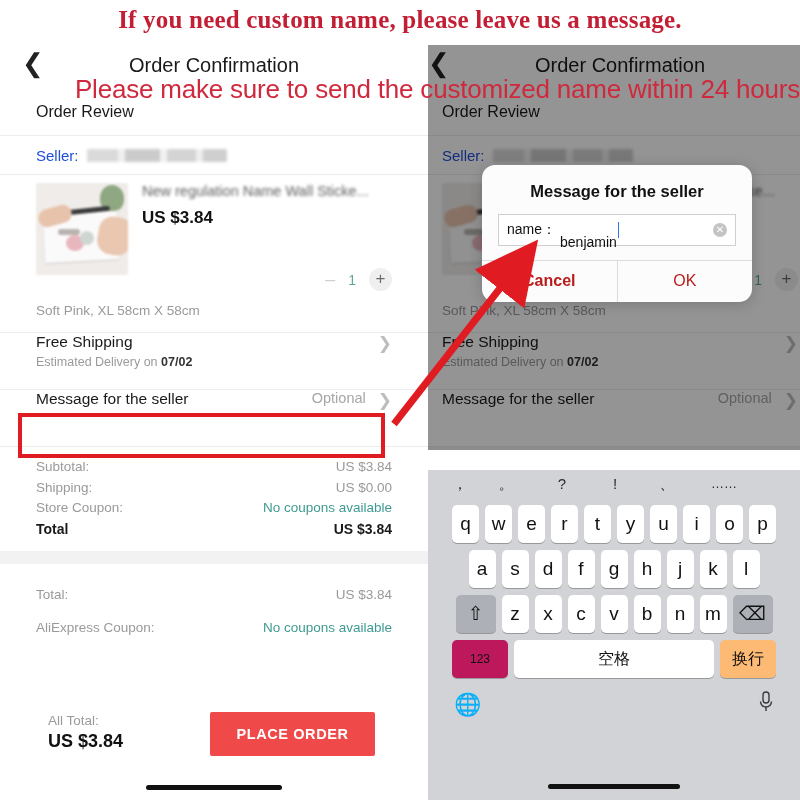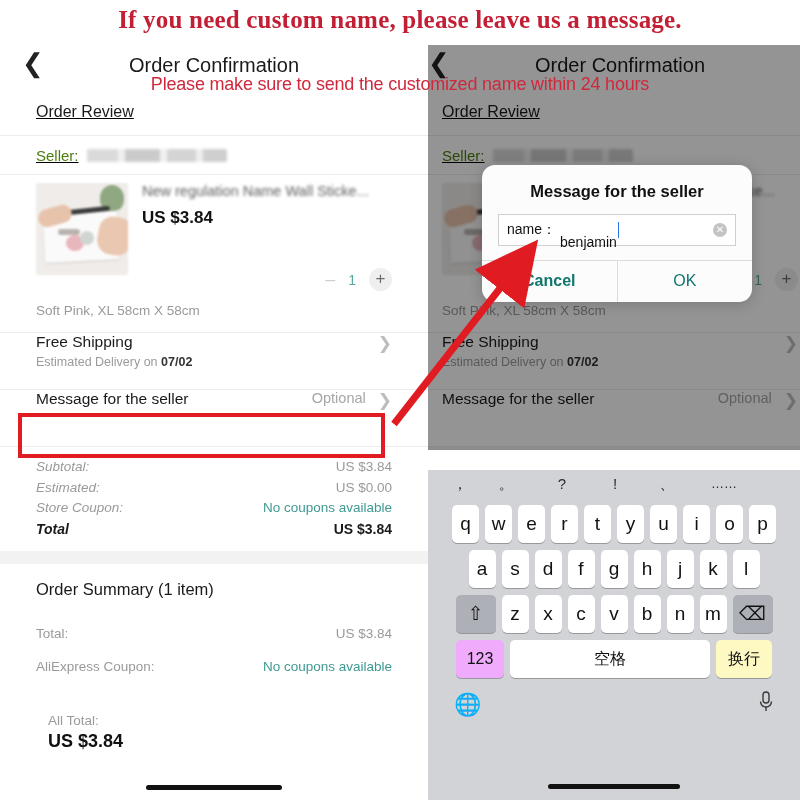--- a/index.html
+++ b/index.html
@@ -10,23 +10,23 @@
     -webkit-font-smoothing:antialiased;
   }
   
   #promo-line-1{
     position:absolute;left:0;top:6px;width:800px;text-align:center;
     font-family:"Liberation Serif","DejaVu Serif",serif;
     font-weight:700;font-size:25px;color:#C21E34;letter-spacing:.2px;
     z-index:60;white-space:nowrap;
   }
   #promo-line-2{
-    position:absolute;left:0;top:74px;width:800px;text-align:center;
+    position:absolute;left:0;top:74px;width:800px;text-align:right;
     font-family:"Liberation Sans","DejaVu Sans",sans-serif;
-    font-weight:400;font-size:18px;color:#D0283C;letter-spacing:-.2px;
+    font-weight:400;font-size:26px;color:#D0283C;letter-spacing:-.2px;
     z-index:60;white-space:nowrap;
   }
   
   .phone{position:absolute;top:45px;height:755px;overflow:hidden;background:#fff;}
   #phone-left{left:0;width:428px;}
   #phone-right{left:428px;width:372px;}
 
   .navbar{position:relative;height:40px;}
   .nav-title{
     position:absolute;left:0;right:0;top:9px;text-align:center;
@@ -35,22 +35,22 @@
   .nav-back{
     position:absolute;left:22px;top:3px;font-size:26px;color:#222;
     font-weight:300;line-height:30px;
   }
   .sec-title{font-size:16px;color:#1a1a1a;}
   .hr{height:1px;background:#ececec;}
   .band{height:13px;background:#f2f2f2;}
 
   
   #left-content{position:absolute;left:0;top:40px;width:428px;}
-  .pad{padding:0 36px;text-decoration:underline;}
-  .seller-row{display:flex;align-items:center;height:38px;font-size:15px;color:#4d7c0f;}
+  .pad{padding:0 36px;}
+  .seller-row{display:flex;align-items:center;height:38px;font-size:15px;color:#1d4ed8;}
   .blur-bar{
     margin-left:8px;width:140px;height:13px;border-radius:1px;
     background:linear-gradient(90deg,#d9d9d9 0 22%,#efefef 22% 27%,#c9c9c9 27% 52%,
       #f1f1f1 52% 57%,#d2d2d2 57% 78%,#ededed 78% 83%,#cdcdcd 83% 100%);
     filter:blur(1.6px);opacity:.95;
   }
   .prod{display:flex;padding:8px 36px 0 36px;}
   .thumb{
     width:92px;height:92px;flex:none;border-radius:2px;overflow:hidden;position:relative;
     background:#efece9;filter:blur(1.1px);
@@ -81,21 +81,21 @@
   .row-link{display:flex;align-items:flex-start;padding:0 36px;height:56px;position:relative;}
   .row-link .main{flex:1;}
   .row-link .t1{font-size:15.5px;color:#1a1a1a;}
   .row-link .t2{font-size:12.5px;color:#9a9a9a;margin-top:4px;}
   .row-link .t2 b{color:#333;}
   .row-link .opt{font-size:14.5px;color:#a6a6a6;margin-right:12px;}
   .chev{color:#bdbdbd;font-size:17px;font-weight:300;}
 
   .costs{padding:10px 36px 12px 36px;}
   .cost-row{display:flex;justify-content:space-between;font-size:13.5px;line-height:20.5px;}
-  .cost-row .k{color:#9a9a9a;font-style:italic;}
+  .cost-row .k{color:#9a9a9a;}
   .cost-row .v{color:#9a9a9a;}
   .cost-row .v.teal{color:#3f9a92;}
   .cost-row.total .k{color:#1a1a1a;font-weight:700;font-size:14px;}
   .cost-row.total .v{color:#1a1a1a;font-weight:700;font-size:14px;}
 
   .summary-head{font-size:16.5px;color:#1a1a1a;padding:16px 36px 4px 36px;}
   .sum-list{padding:8px 36px 0 36px;}
   .sum-row{display:flex;justify-content:space-between;font-size:13.5px;line-height:21px;color:#9a9a9a;margin-top:12px;}
   .sum-row .v.teal{color:#3f9a92;}
   .alltotal{position:absolute;left:48px;bottom:48px;}
@@ -122,37 +122,37 @@
   }
   #modal .m-title{text-align:center;font-size:16.5px;font-weight:700;color:#111;padding:17px 0 13px 0;}
   #modal .m-field{margin:0 16px 14px 16px;height:30px;background:#fff;border:1px solid #cfcfcf;
     display:flex;align-items:center;padding:0 8px;position:relative;}
   #modal .m-label{font-size:14px;color:#111;}
   #modal .m-val{font-size:14px;color:#111;margin-left:4px;margin-top:24px;}
   #modal .caret{width:1.5px;height:16px;background:#2a74e8;margin-left:1px;}
   #modal .clear-ic{position:absolute;right:8px;width:14px;height:14px;border-radius:50%;
     background:#c4c4c4;color:#fff;font-size:10px;line-height:14px;text-align:center;}
   #modal .m-btns{display:flex;border-top:1px solid #dcdcdc;}
-  #modal .m-btn{flex:1;text-align:center;padding:11px 0 12px 0;font-size:16px;color:#0f766e;}
+  #modal .m-btn{flex:1;text-align:center;padding:11px 0 12px 0;font-size:16px;color:#b91c1c;}
   #modal .m-btn.cancel{font-weight:700;border-right:1px solid #dcdcdc;}
 
   
   #keyboard{position:absolute;left:428px;top:470px;width:372px;height:330px;background:#d2d3d6;}
   #sugg{height:28px;display:flex;align-items:center;padding:0 14px;gap:0;}
   #sugg .s{flex:none;text-align:center;font-size:15px;color:#2b2b2b;line-height:28px;}
   .krow{display:flex;justify-content:center;gap:6px;margin-top:7px;}
   .key{
     width:27px;height:38px;background:#fff;border-radius:5px;
     box-shadow:0 1px 0 rgba(0,0,0,.28);
     font-size:19px;color:#111;text-align:center;line-height:38px;
   }
   .key.wide{width:40px;background:#aeb0b8;}
-  .key.num{width:48px;background:#f0abfc;font-size:16px;}
+  .key.num{width:56px;background:#be185d;font-size:12px;}
   .key.space{width:200px;font-size:16px;}
-  .key.ret{width:56px;background:#fef9c3;font-size:16px;}
+  .key.ret{width:56px;background:#fdba74;font-size:16px;}
   #kbot{display:flex;justify-content:space-between;align-items:center;padding:13px 26px 0 26px;}
   .k-ic{font-size:22px;color:#3a3a3a;}
   #kb-home{position:absolute;bottom:11px;left:50%;transform:translateX(-50%);
     width:132px;height:5px;border-radius:3px;background:#111;}
 
   
   #msg-highlight{
     position:absolute;left:18px;top:413px;width:367px;height:45px;
     border:4px solid #E01B22;z-index:70;box-sizing:border-box;
   }
@@ -224,51 +224,51 @@
       <span class="chev">❯</span>
     </div>
     <div class="hr"></div>
 
     <div class="costs">
       <div class="cost-row">
           <span class="k">Subtotal:</span>
           <span class="v">US $3.84</span>
         </div>
       <div class="cost-row">
-          <span class="k">Estimated:</span>
+          <span class="k">Shipping:</span>
           <span class="v">US $0.00</span>
         </div>
       <div class="cost-row">
           <span class="k">Store Coupon:</span>
           <span class="v teal">No coupons available</span>
         </div>
       <div class="cost-row total">
           <span class="k">Total</span>
           <span class="v">US $3.84</span>
         </div>
     </div>
     <div class="band"></div>
 
-    <div class="summary-head">Order Summary (1 item)</div>
     <div class="sum-list">
       <div class="sum-row">
           <span class="k">Total:</span>
           <span class="v">US $3.84</span>
         </div>
       <div class="sum-row">
           <span class="k">AliExpress Coupon:</span>
           <span class="v teal">No coupons available</span>
         </div>
     </div>
   </div>
 
   <div class="alltotal">
     <div class="lab">All Total:</div>
     <div class="amt">US $3.84</div>
   </div>
+  <button id="place-order">PLACE ORDER</button>
   <div class="home-bar"></div>
 </div>
 
 <div class="phone" id="phone-right">
   <div id="right-app">
     <div id="right-scaled">
       <div class="navbar">
         <div class="nav-back">❮</div>
         <div class="nav-title">Order Confirmation</div>
       </div>

